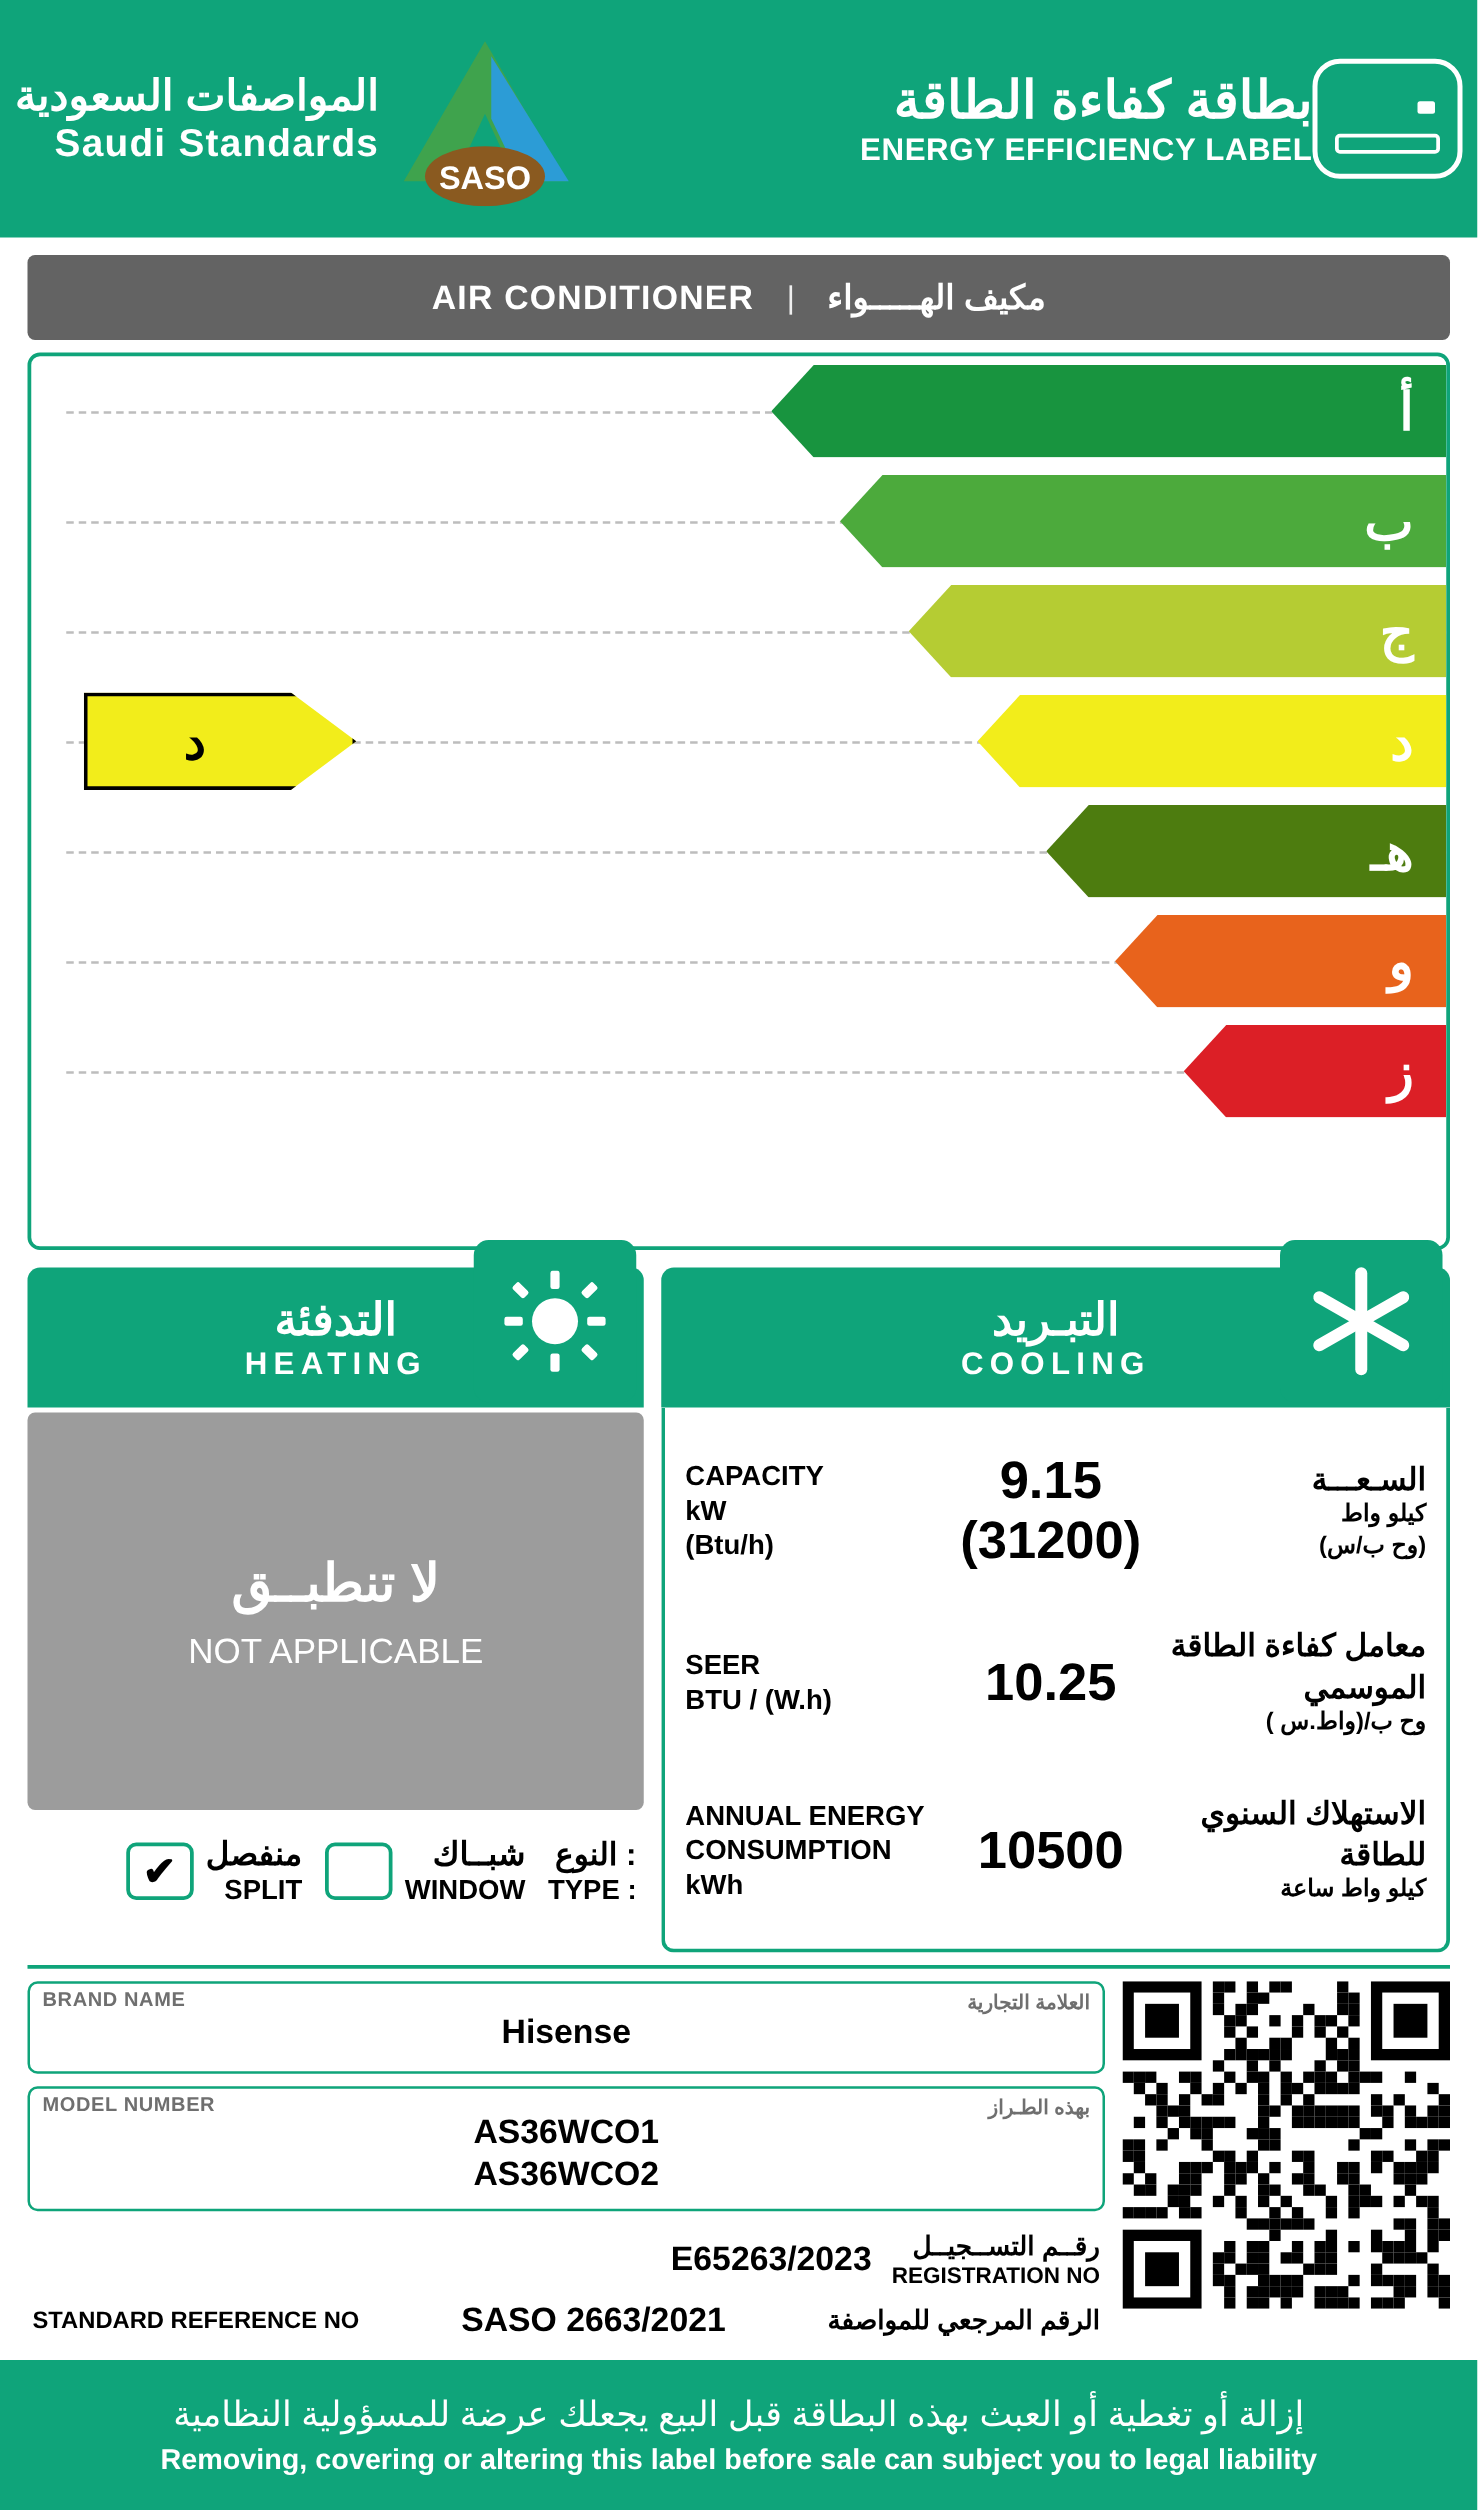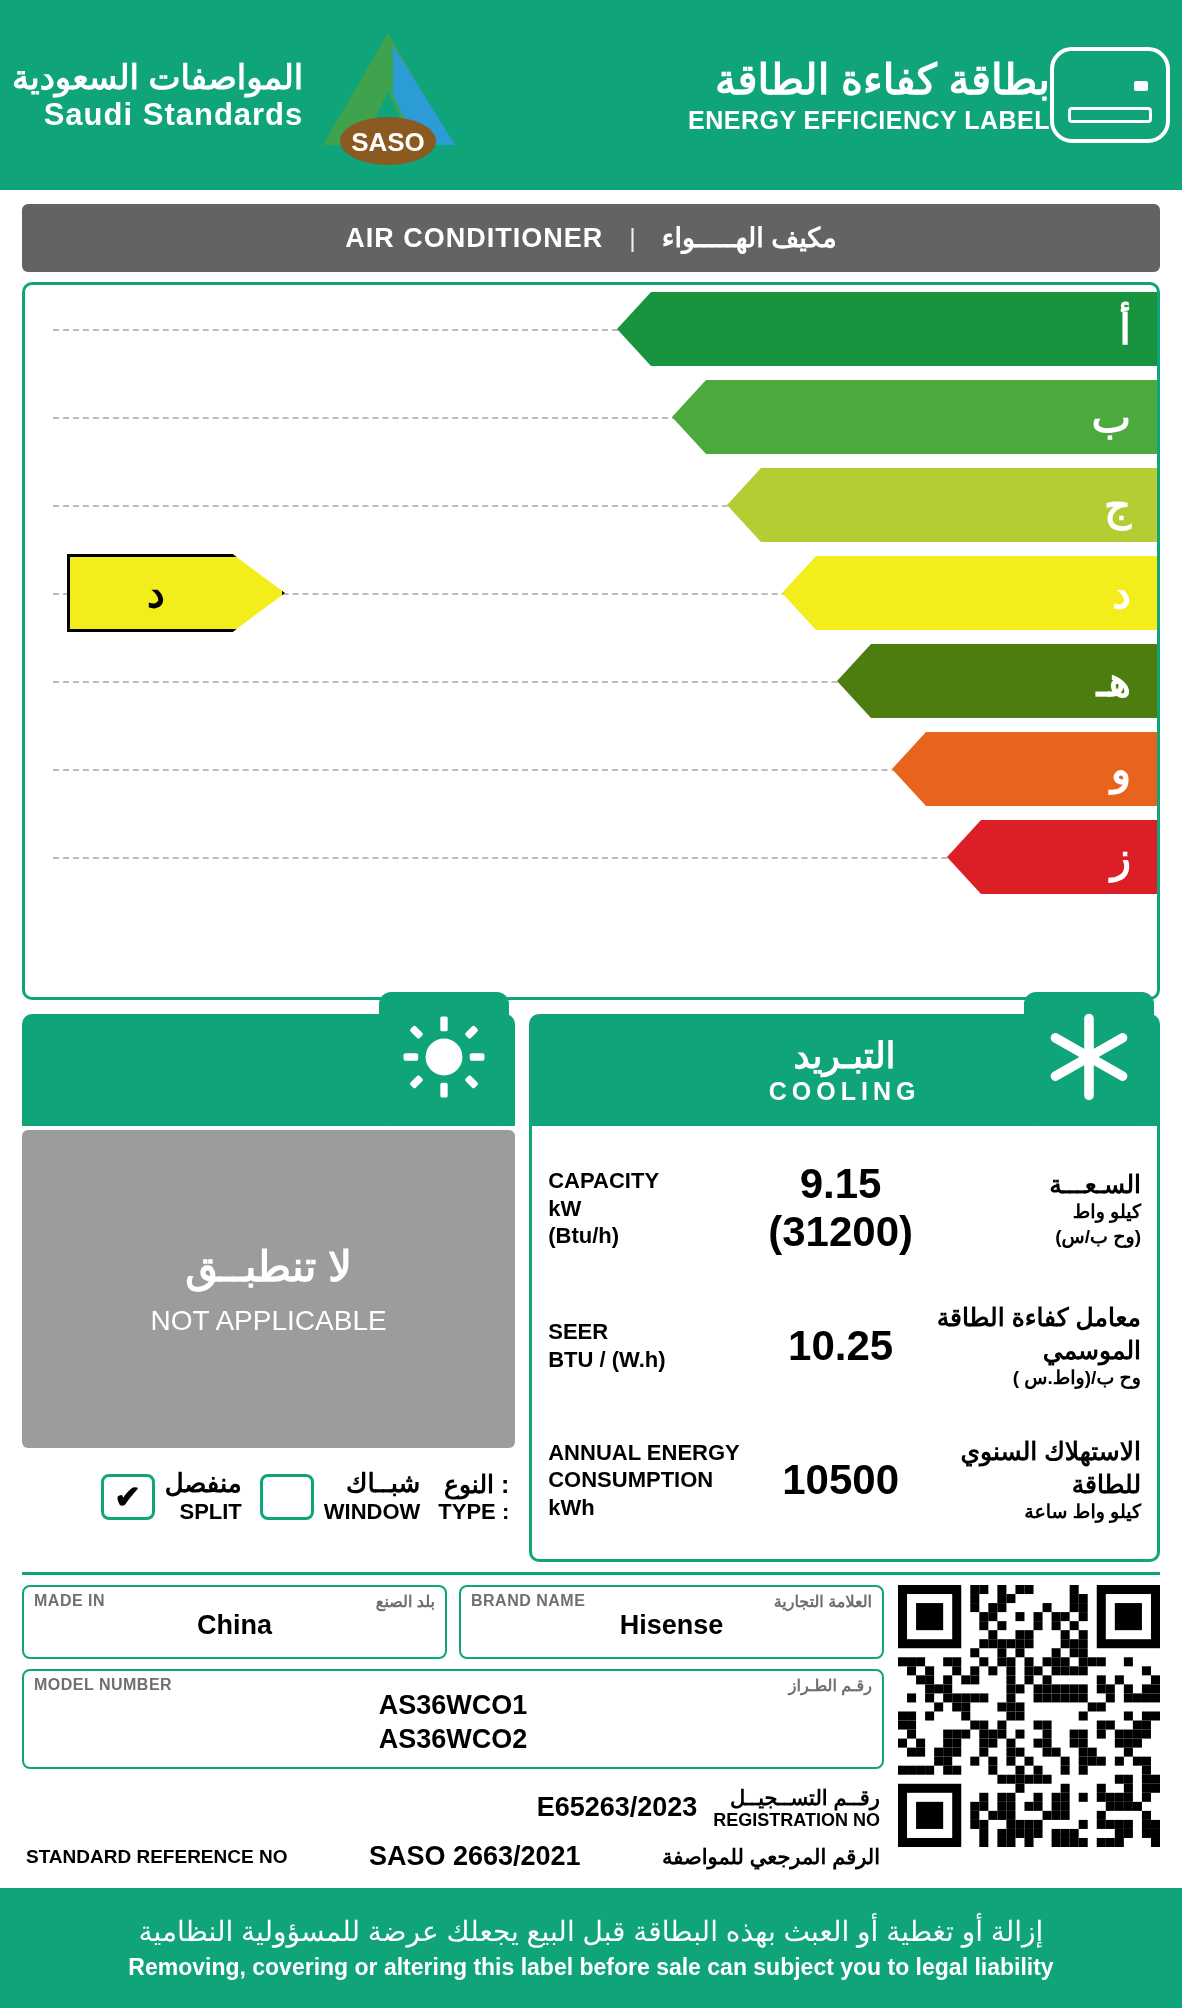--- a/index.html
+++ b/index.html
@@ -459,20 +459,24 @@
       <div class="grade-row">
         <div class="dotline"></div>
         <div class="arrow" style="width: 210px; background: rgb(220, 31, 38);">ز</div>
       </div>
     </div>
 
   <div class="mid">
 
     <div class="panel panel-heating">
       <div class="panel-head">
+        <div class="titles">
+          <div class="ar">التدفئة</div>
+          <div class="en">HEATING</div>
+        </div>
         <div class="head-icon">
           <svg viewBox="0 0 100 100" width="92" height="92">
             <circle cx="50" cy="50" r="20" fill="#fff"></circle>
             <g fill="#fff">
               <rect x="46" y="6" width="8" height="16" rx="2"></rect>
               <rect x="46" y="78" width="8" height="16" rx="2"></rect>
               <rect x="6" y="46" width="16" height="8" rx="2"></rect>
               <rect x="78" y="46" width="16" height="8" rx="2"></rect>
               <rect x="16" y="16" width="8" height="14" rx="2" transform="rotate(-45 20 23)"></rect>
               <rect x="76" y="16" width="8" height="14" rx="2" transform="rotate(45 80 23)"></rect>
@@ -551,33 +555,28 @@
             </div>
           </div>
         </div>
     </div>
   </div>
 
   <div class="info">
     <div class="info-left">
       <div class="field-row">
         <div class="field">
-          <span class="cap-en">MADE IN</span>
-          <span class="cap-ar">بلد الصنع</span>
-          <span class="val">China</span>
-        </div>
-        <div class="field">
           <span class="cap-en">BRAND NAME</span>
           <span class="cap-ar">العلامة التجارية</span>
           <span class="val">Hisense</span>
         </div>
       </div>
       <div class="field" style="min-height:96px">
         <span class="cap-en">MODEL NUMBER</span>
-        <span class="cap-ar">رقـم الطـراز</span>
+        <span class="cap-ar">بهذه الطـراز</span>
         <span class="val">
           <span>AS36WCO1</span><br>
           <span>AS36WCO2</span>
         </span>
       </div>
       <div class="reg-row">
         <span class="val">E65263/2023</span>
         <span class="lbl">
           <span class="ar">رقــم التســجيــل</span><br>
           <span class="en">REGISTRATION NO</span>

